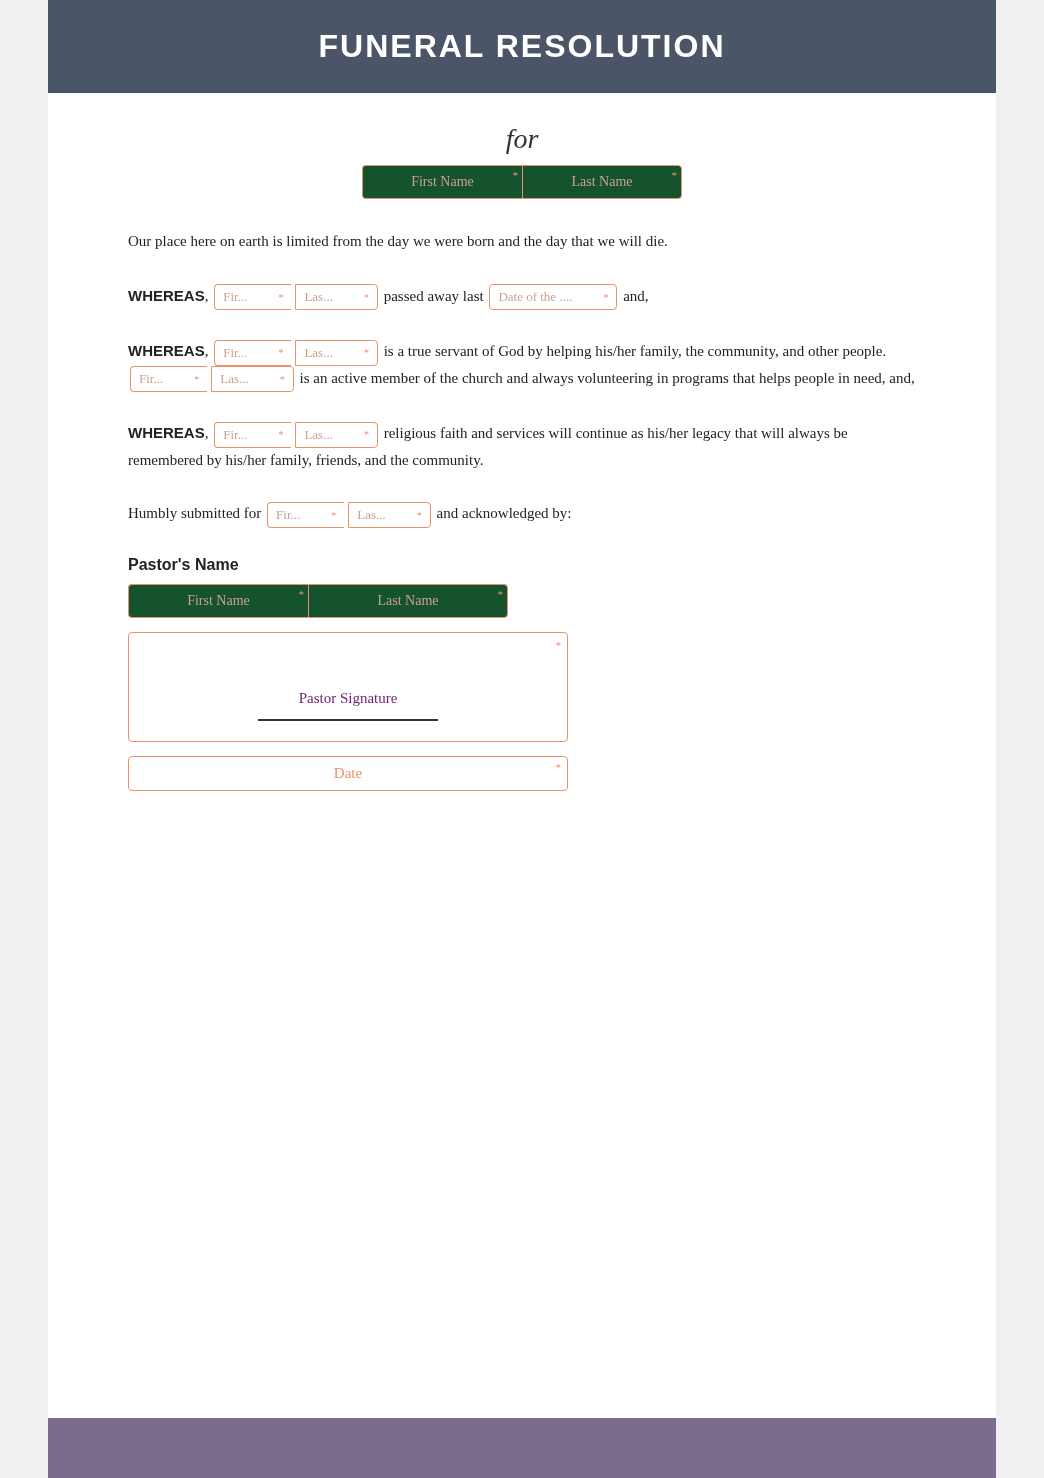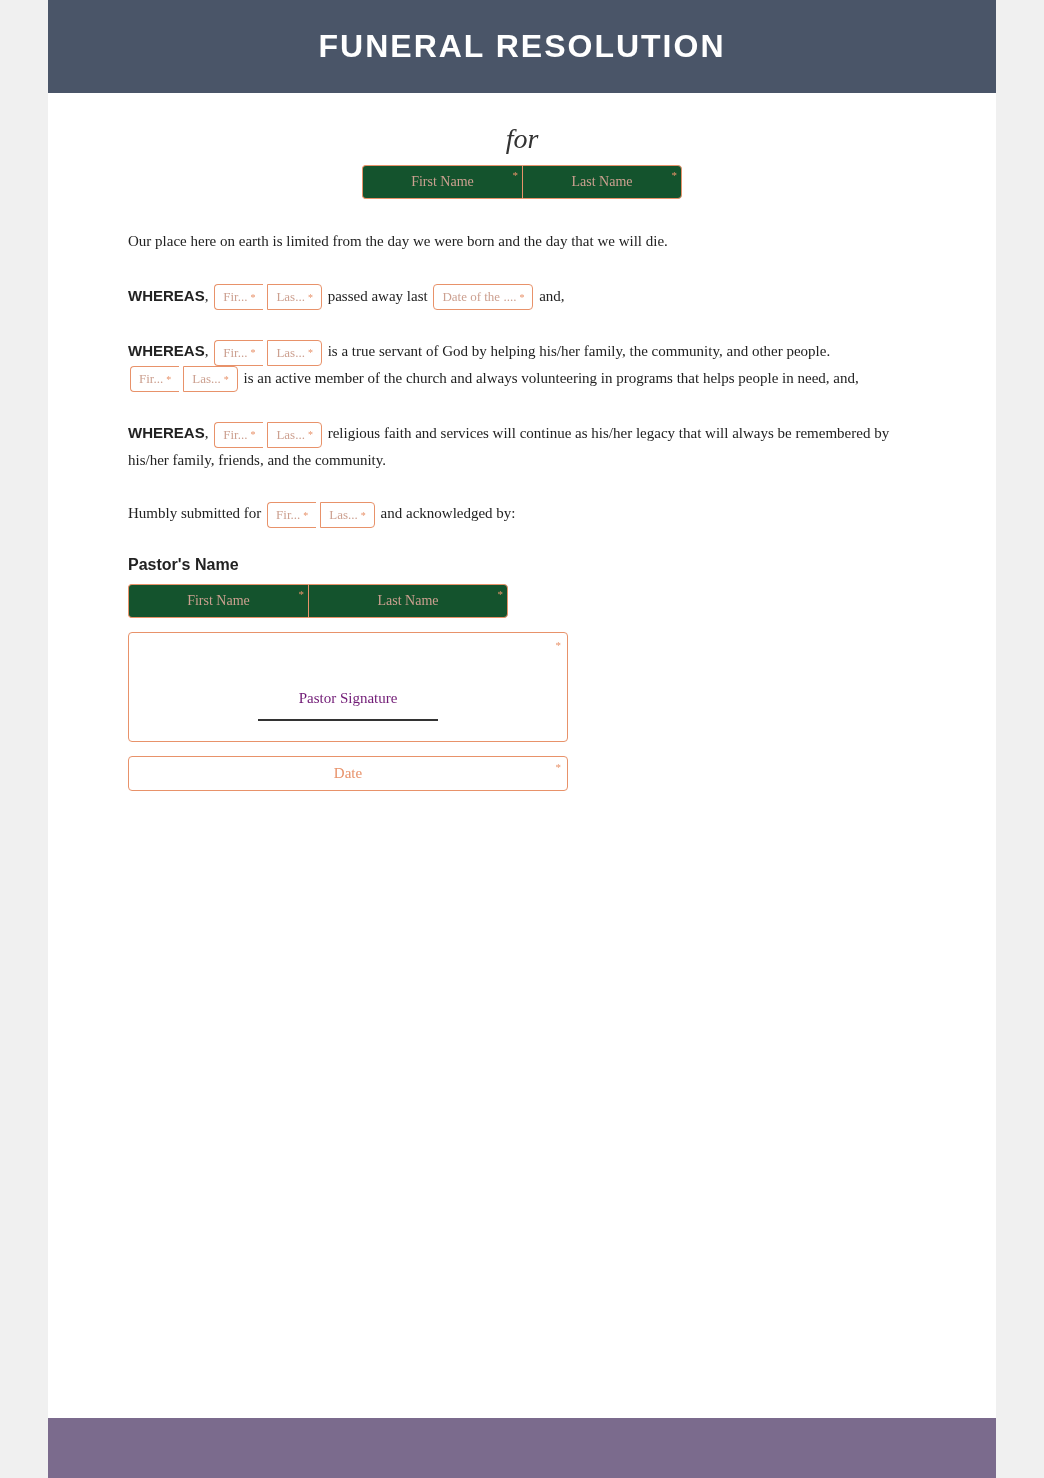--- a/index.html
+++ b/index.html
@@ -126,20 +126,21 @@
       align-items: center;
       border: 1.5px solid #e8926a;
       border-radius: 4px;
       padding: 1px 8px;
       font-size: 13px;
       color: #cca090;
       background: #fff;
       margin: 0 2px;
       position: relative;
       vertical-align: middle;
+      gap: 28px;
     }
 
     .inline-field .req {
       color: #e8926a;
       font-size: 10px;
       margin-left: 3px;
     }
 
     .inline-field-pair {
       display: inline-flex;

